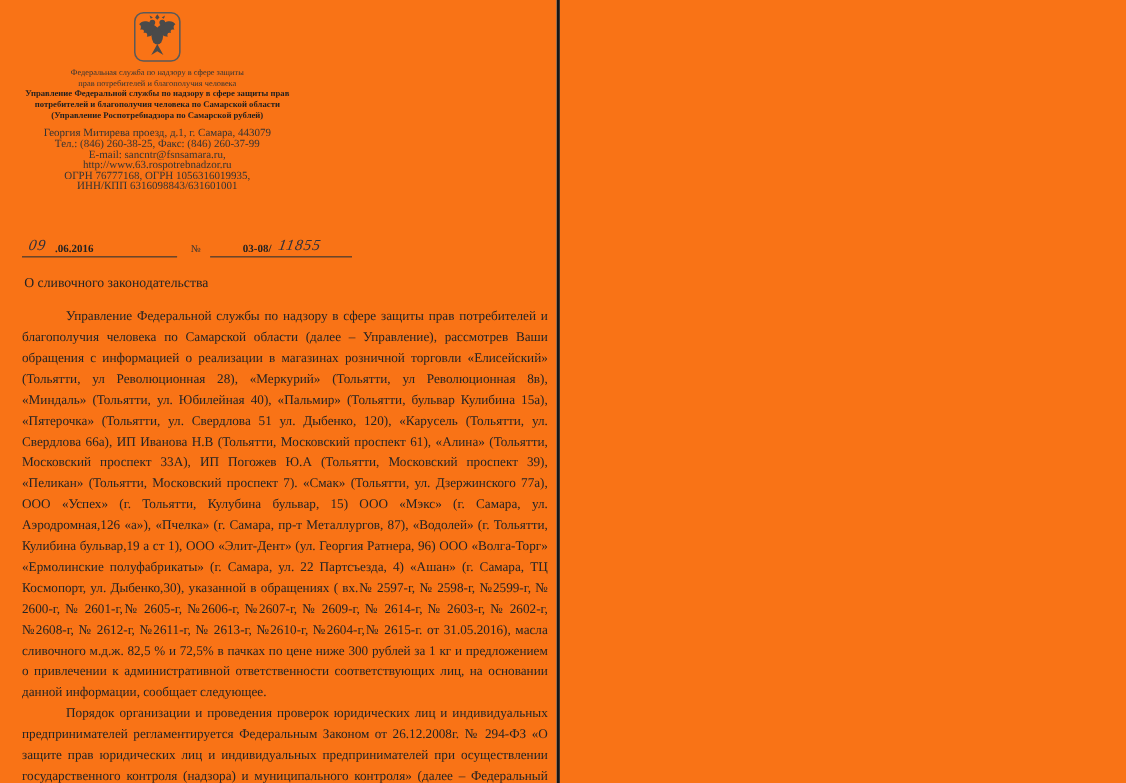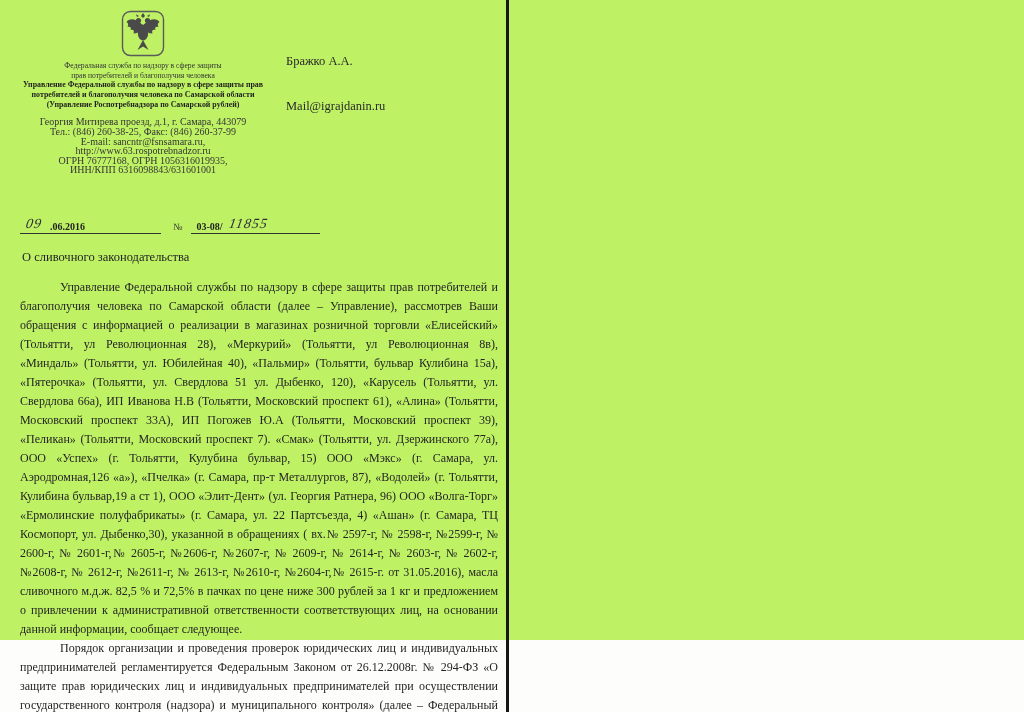--- a/index.html
+++ b/index.html
@@ -1,18 +1,18 @@
 <!DOCTYPE html>
 <html><head>
 <meta charset="utf-8">
 <style>
   html,body{margin:0;padding:0;background:#e9e9e6;}
   #scan{position:relative;width:1024px;height:712px;background:#fdfdfb;overflow:hidden;
         font-family:"Liberation Serif","DejaVu Serif",serif;color:#262626;}
-  .page{position:absolute;top:0;height:640px;background:#bef264;}
+  .page{position:absolute;top:0;height:712px;background:#f97316;}
   #page-left{left:0;width:506px;}
   #page-right{left:509px;width:515px;}
   #page-divider{position:absolute;left:506px;top:0;width:3px;height:712px;background:#161616;}
 
   
   .letterhead{position:absolute;left:22px;top:10px;width:242px;text-align:center;}
   .emblem-wrap{width:44px;height:47px;margin:0 auto 4px auto;}
   .lh-small{font-size:7.6px;line-height:9.5px;color:#343434;}
   .lh-bold{font-size:7.9px;line-height:9.8px;font-weight:bold;color:#1f1f1f;}
   .lh-gap{height:8px;}
@@ -67,33 +67,29 @@
       <div class="lh-bold">(Управление Роспотребнадзора по Самарской рублей)</div>
       <div class="lh-gap"></div>
       <div class="lh-contact">Георгия Митирева проезд, д.1, г. Самара, 443079</div>
       <div class="lh-contact">Тел.: (846) 260-38-25, Факс: (846) 260-37-99</div>
       <div class="lh-contact">E-mail: sancntr@fsnsamara.ru,</div>
       <div class="lh-contact">http://www.63.rospotrebnadzor.ru</div>
       <div class="lh-contact">ОГРН 76777168, ОГРН 1056316019935,</div>
       <div class="lh-contact">ИНН/КПП 6316098843/631601001</div>
     </div>
 
-    <div class="addressee">
-      <div>Бражко А.А.</div>
-      <div class="email">Mail@igrajdanin.ru</div>
-    </div>
 
     <div class="ref-block">
       <div class="ref-row">
         <span class="uline" style="width:132px;padding:0 4px 1px 6px;">
           <span class="hand">09</span>
           <span class="typed-bold" style="margin-left:8px;">.06.2016</span>
         </span>
         <span class="ref-label" style="margin:0 8px 2px 12px;">№</span>
-        <span class="uline" style="width:120px;padding:0 4px 1px 6px;">
+        <span class="uline" style="width:120px;padding:0 4px 1px 6px;justify-content:center;">
           <span class="typed-bold">03-08/</span>
           <span class="hand" style="margin-left:6px;">11855</span>
         </span>
       </div>
     </div>
 
     <div class="subject">О сливочного законодательства</div>
 
     <div class="body-text" id="left-body">
       <p>Управление Федеральной службы по надзору в сфере защиты прав потребителей и благополучия человека по Самарской области (далее – Управление), рассмотрев Ваши обращения с информацией о реализации в магазинах розничной торговли «Елисейский» (Тольятти, ул Революционная 28), «Меркурий» (Тольятти, ул Революционная 8в), «Миндаль» (Тольятти, ул. Юбилейная 40), «Пальмир» (Тольятти, бульвар Кулибина 15а), «Пятерочка» (Тольятти, ул. Свердлова 51 ул. Дыбенко, 120), «Карусель (Тольятти, ул. Свердлова 66а), ИП Иванова Н.В (Тольятти, Московский проспект 61), «Алина» (Тольятти, Московский проспект 33А), ИП Погожев Ю.А (Тольятти, Московский проспект 39), «Пеликан» (Тольятти, Московский проспект 7). «Смак» (Тольятти, ул. Дзержинского 77а), ООО «Успех» (г. Тольятти, Кулубина бульвар, 15)  ООО «Мэкс» (г. Самара, ул. Аэродромная,126 «а»), «Пчелка» (г. Самара, пр-т Металлургов, 87), «Водолей» (г. Тольятти, Кулибина бульвар,19 а ст 1), ООО «Элит-Дент» (ул. Георгия Ратнера, 96)  ООО «Волга-Торг» «Ермолинские полуфабрикаты» (г. Самара, ул. 22 Партсъезда, 4) «Ашан» (г. Самара, ТЦ Космопорт, ул. Дыбенко,30), указанной в обращениях ( вх.№ 2597-г,  № 2598-г, №2599-г, № 2600-г, № 2601-г,№ 2605-г, №2606-г, №2607-г, № 2609-г, № 2614-г, № 2603-г, № 2602-г, №2608-г,  № 2612-г, №2611-г, № 2613-г, №2610-г, №2604-г,№ 2615-г. от 31.05.2016),  масла сливочного м.д.ж. 82,5 % и 72,5% в пачках по цене ниже 300 рублей за 1 кг и предложением о привлечении к административной ответственности соответствующих лиц, на основании данной информации, сообщает следующее.</p>

